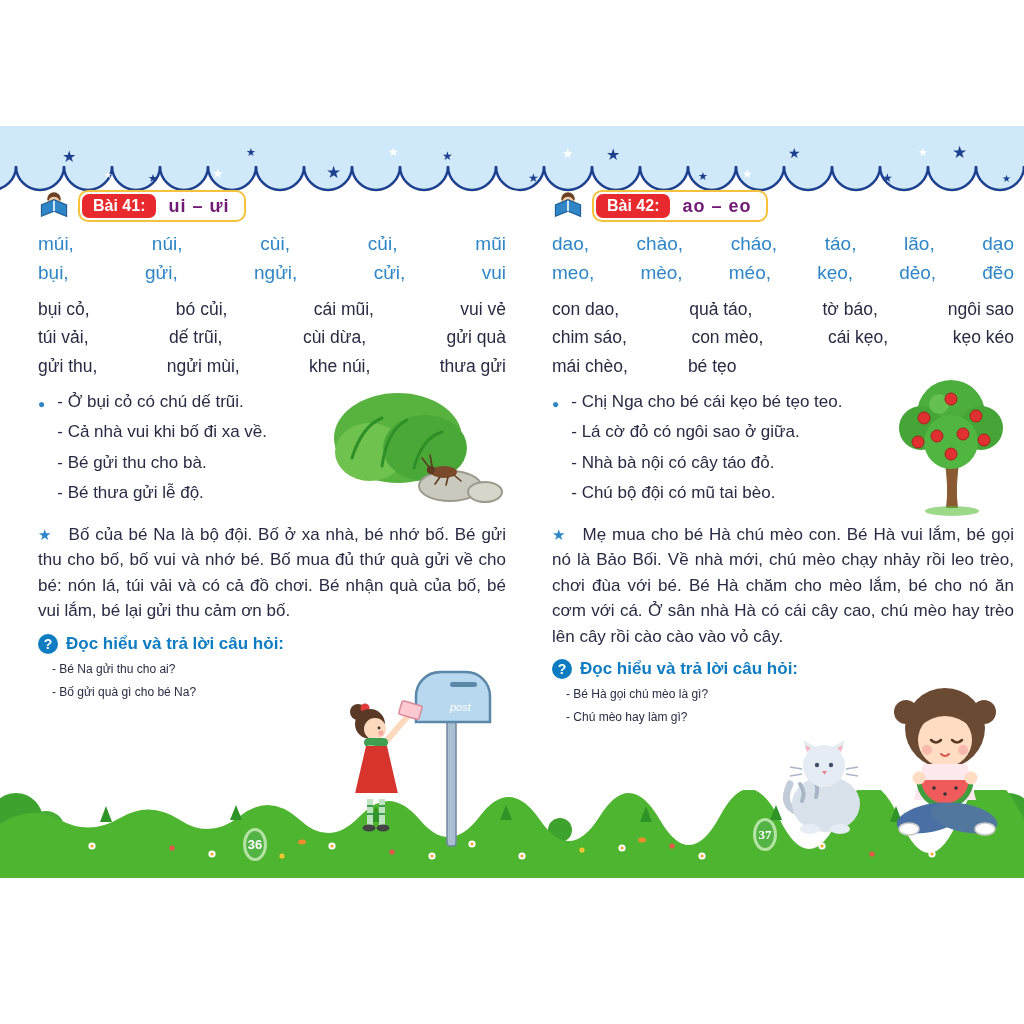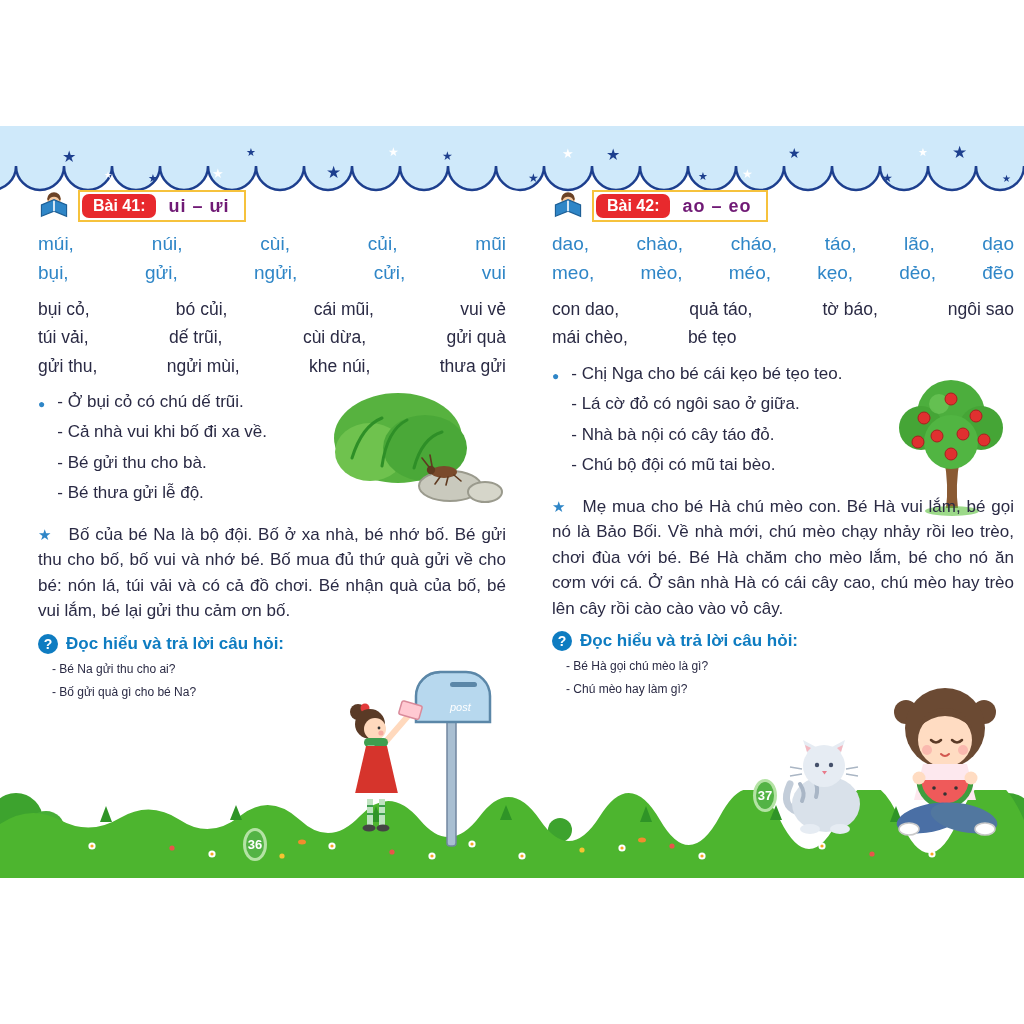--- a/index.html
+++ b/index.html
@@ -8,21 +8,21 @@
     font-family:"Liberation Sans","DejaVu Sans",sans-serif;overflow:hidden;color:#2a2a44;
   }
   .top-band{position:absolute;top:126px;left:0;z-index:1;}
   .grass{position:absolute;left:0;top:790px;z-index:2;}
   .page{position:absolute;top:190px;z-index:4;}
   #page-left{left:38px;width:468px;}
   #page-right{left:552px;width:462px;}
 
   .lesson-header{display:flex;align-items:center;gap:8px;margin-bottom:8px;}
   .reader-icon svg{width:32px;height:32px;display:block;}
-  .lesson-pill{display:inline-flex;align-items:center;background:#fff;border:2px solid #f6c23c;border-radius:0;padding:2px;padding-right:14px;}
+  .lesson-pill{display:inline-flex;align-items:center;background:#fff;border:2px solid #f6c23c;border-radius:10px;padding:2px;padding-right:14px;}
   .lesson-badge{background:#e8292d;color:#fff;font-weight:bold;font-size:16px;padding:3px 11px;border-radius:7px;}
   .lesson-title{color:#701a75;font-weight:bold;font-size:18px;margin-left:12px;letter-spacing:1px;}
 
   .rows-blue{margin-bottom:8px;}
   .row-blue{display:flex;justify-content:space-between;color:#2f86c7;font-size:19px;line-height:1.5;}
   .rows-words{margin-bottom:10px;}
   .row-words{display:flex;justify-content:space-between;color:#2a2a44;font-size:17.5px;line-height:1.62;}
   .row-words.short{justify-content:flex-start;gap:60px;}
 
   .section{display:flex;gap:12px;margin-bottom:10px;}
@@ -34,21 +34,21 @@
   .star-par{margin:0 0 10px;font-size:17px;line-height:1.5;text-align:justify;}
   .star-marker{color:#2f86c7;margin-right:16px;font-size:15px;}
 
   .q-header{display:flex;align-items:center;gap:8px;margin:4px 0 8px;}
   .q-icon{width:20px;height:20px;border-radius:50%;background:#0e7cc1;color:#fff;font-weight:bold;font-size:14px;display:flex;align-items:center;justify-content:center;flex:0 0 auto;}
   .q-title{color:#0e7cc1;font-weight:bold;font-size:17px;}
   .q-lines p{margin:0 0 9px 14px;font-size:12px;}
 
   .page-badge{position:absolute;width:18px;height:27px;border-radius:50%;background:#53b345;color:#fff;font-weight:bold;font-size:13px;display:flex;align-items:center;justify-content:center;box-shadow:0 0 0 3px #b4e3a4;z-index:6;}
   #badge-left{left:246px;top:831px;}
-  #badge-right{left:756px;top:782px;}
+  #badge-right{left:756px;top:821px;font-family:Liberation Serif, serif;}
 
   .illus{position:absolute;z-index:3;}
   #illus-bush{left:330px;top:386px;width:176px;}
   #illus-mailbox{left:320px;top:658px;width:192px;}
   #illus-tree{left:894px;top:366px;width:114px;}
   #illus-girlcat{left:778px;top:666px;width:240px;}
 </style>
 </head>
 <body>
 
@@ -189,20 +189,26 @@
       <span>đẽo</span>
     </div>
   </div>
 
   <div class="rows-words">
     <div class="row-words">
       <span>con dao,</span>
       <span>quả táo,</span>
       <span>tờ báo,</span>
       <span>ngôi sao</span>
+    </div>
+    <div class="row-words">
+      <span>chim sáo,</span>
+      <span>con mèo,</span>
+      <span>cái kẹo,</span>
+      <span>kẹo kéo</span>
     </div>
     <div class="row-words short">
       <span>mái chèo,</span>
       <span>bé tẹo</span>
     </div>
   </div>
 
   <div class="section">
     <span class="marker-dot">●</span>
     <div class="bullet-lines">

